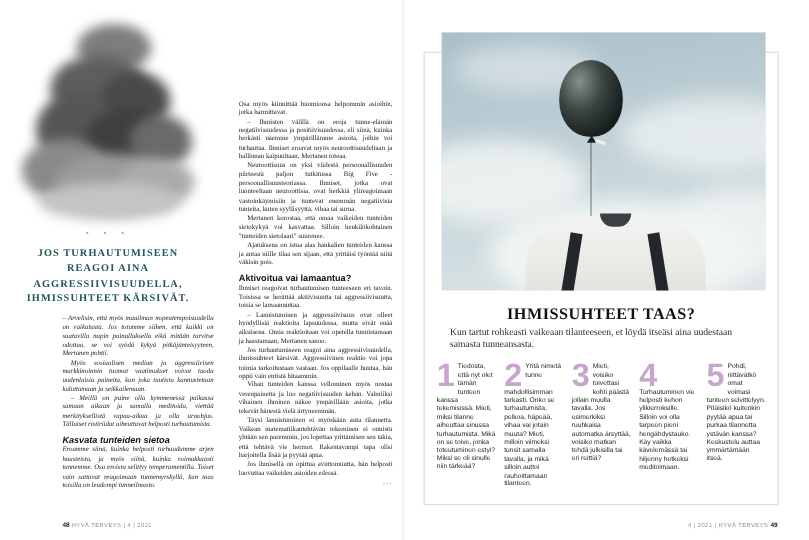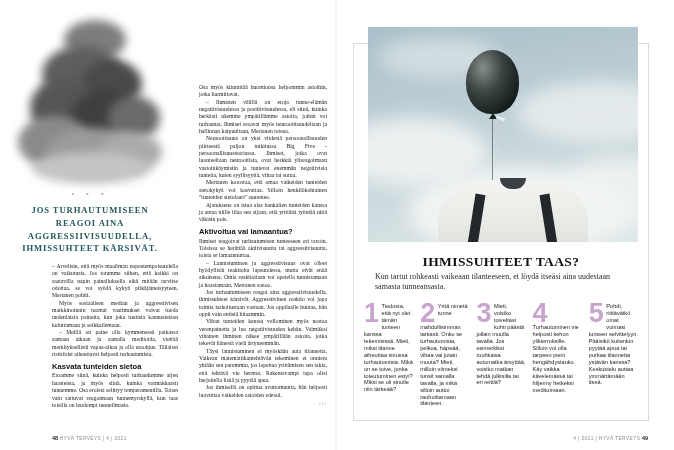--- a/index.html
+++ b/index.html
@@ -28,21 +28,21 @@
     color:#c59fc6; font-size:8px; letter-spacing:5px; }
   .pull-quote { position:absolute; left:12px; top:204px; width:156px; text-align:center;
     color:#21565a; font-weight:bold; font-size:8.6px; line-height:12.8px; letter-spacing:0.9px;
     font-family:"Liberation Serif", serif; }
 
   .col { position:absolute; color:#1c1c1c; }
   .col p { font-size:5.7px; line-height:7.35px; text-align:justify; }
   .col p.ind { text-indent:7px; }
   .col h4 { font-family:"Liberation Sans", sans-serif; font-size:7.6px; line-height:9px;
     margin:3.5px 0 1.5px; color:#111; }
-  .col1 { left:52px;  top:263px; width:126px; }
+  .col1 { left:52px;  top:263px; width:126px;font-style:italic; }
   .col2 { left:183px; top:84px;  width:128px;margin-left:16px; }
   .more-arrows { text-align:right; color:#9a9a9a; font-size:5px; letter-spacing:1px; margin-top:1px;
     font-family:"Liberation Sans", sans-serif; }
 
   .folio { position:absolute; bottom:9px; font-family:"Liberation Sans", sans-serif;
     font-size:4.8px; color:#8d8d8d; letter-spacing:0.4px; }
   .folio b { color:#222; font-size:5.4px; letter-spacing:0; }
   .folio-left  { left:52px; }
   .folio-right { right:26px; text-align:right; }
 

